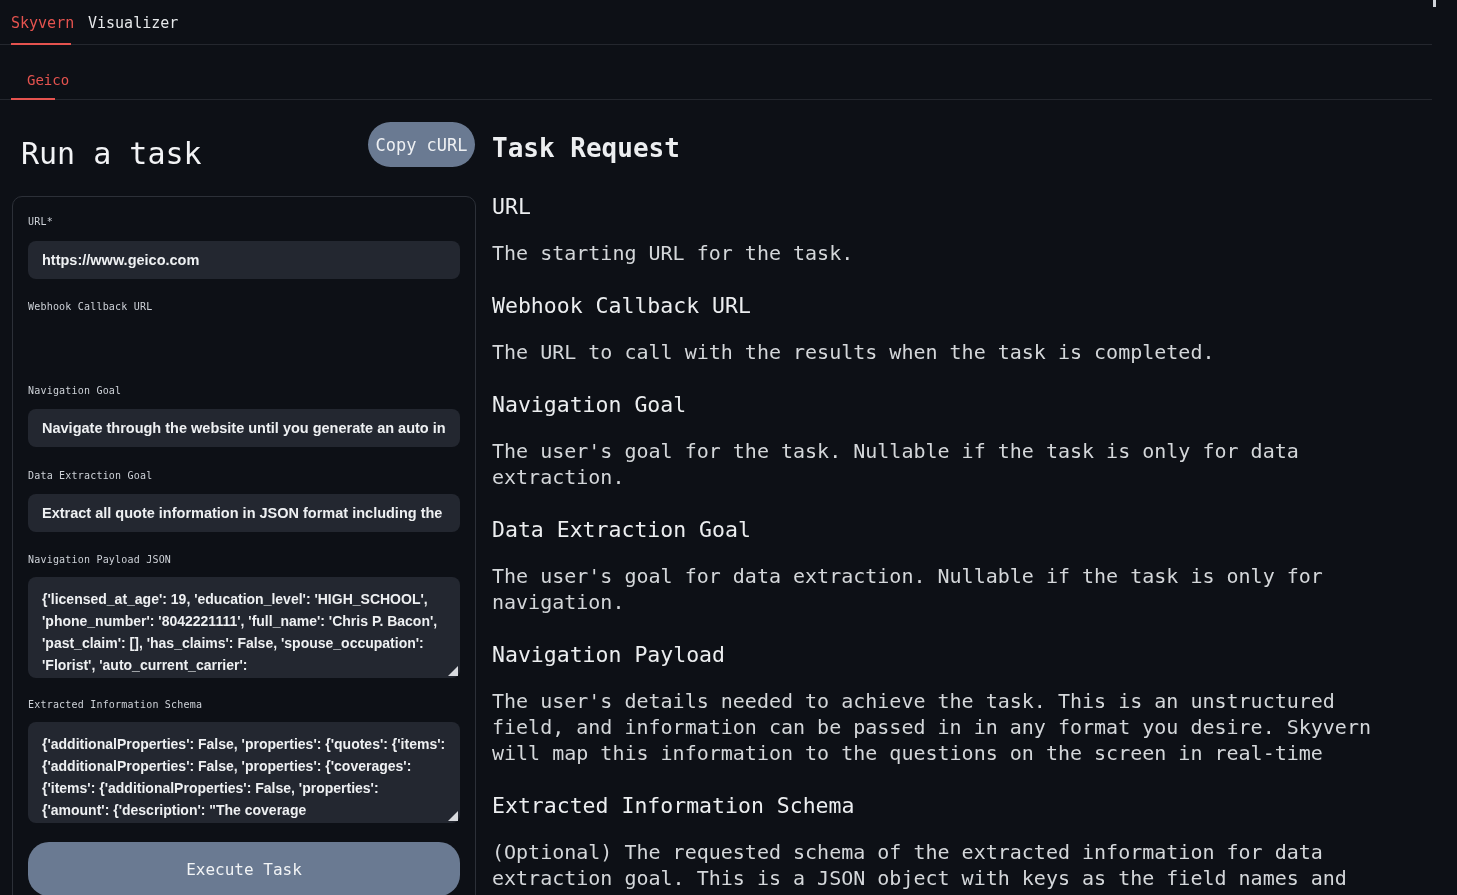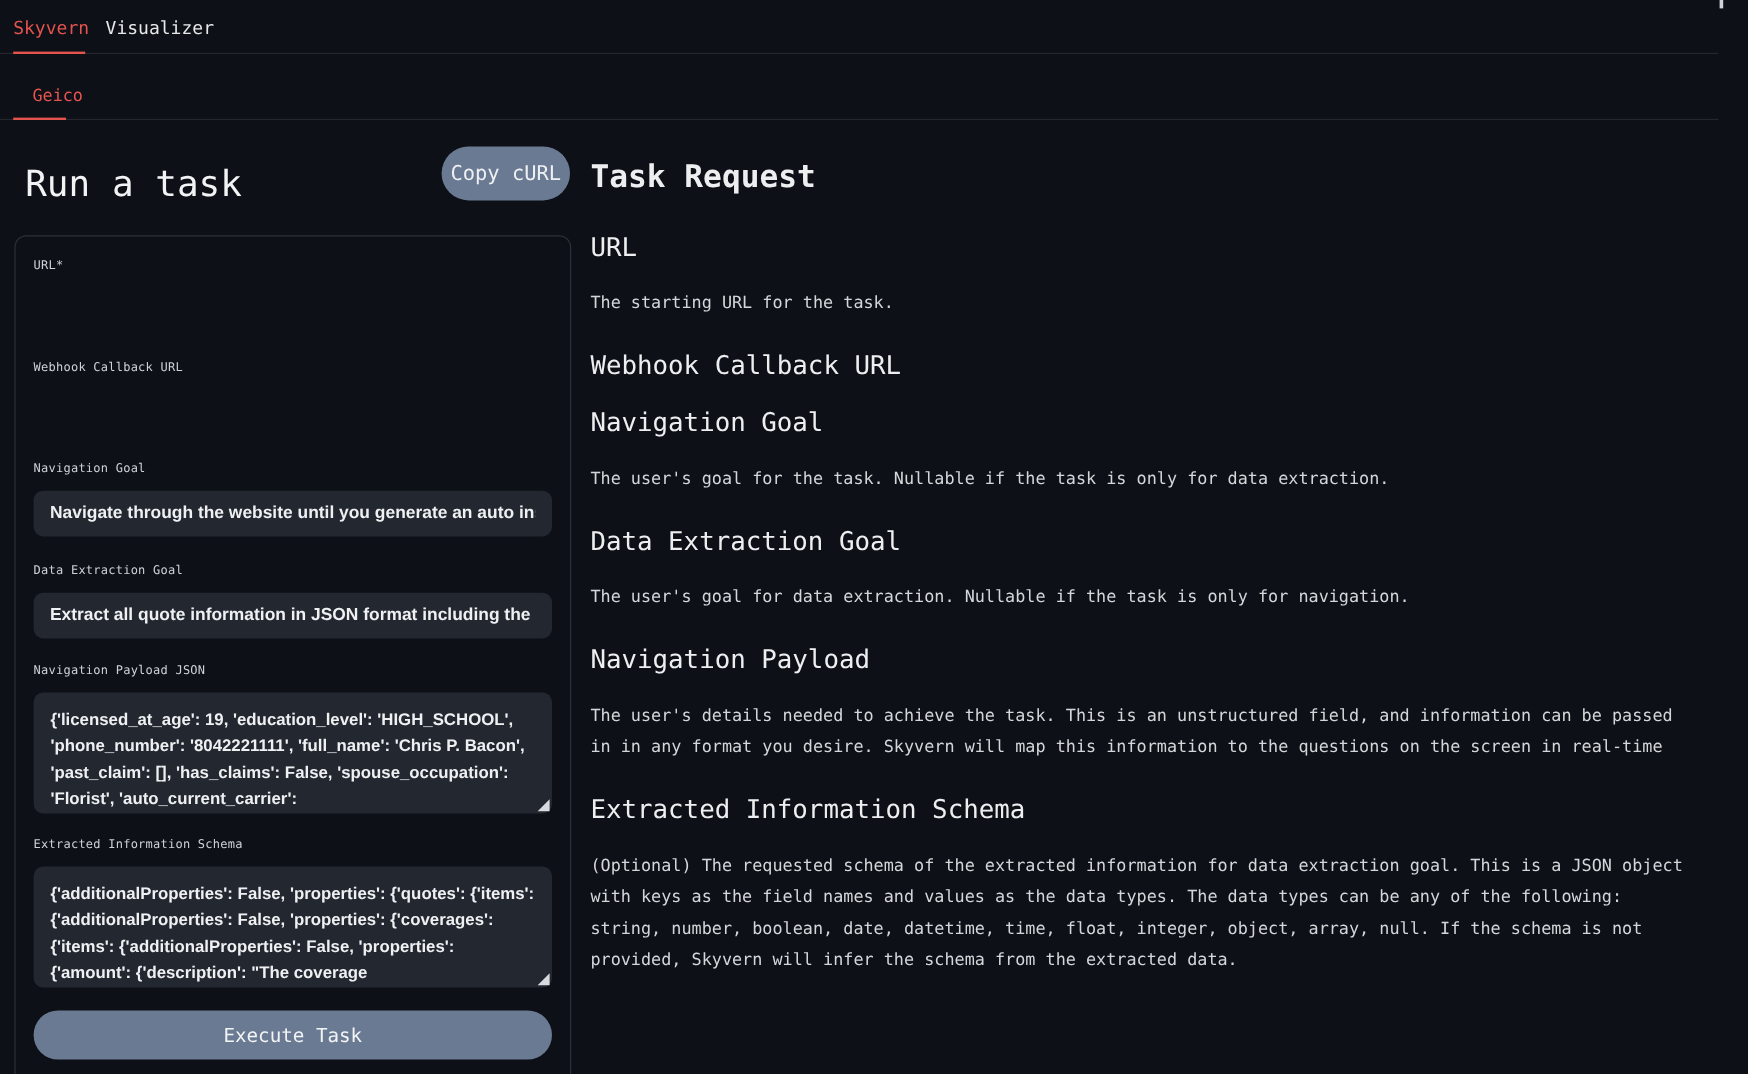--- a/index.html
+++ b/index.html
@@ -61,38 +61,38 @@
     background: #232730; border: none; border-radius: 8px;
     padding: 11px 14px 0 14px; color: #eef0f2;
     font-family: "Liberation Sans", sans-serif; font-size: 14px; font-weight: 700;
     line-height: 22px; resize: none; overflow: hidden;
   }
   .resize-grip {
     position: absolute; width: 0; height: 0;
     border-bottom: 10px solid #d8dade; border-left: 10px solid transparent;
   }
   .execute-btn {
-    position: absolute; left: 28px; top: 842px; width: 432px; height: 41px;
+    position: absolute; left: 28px; top: 842px; width: 432px; height: 54px;
     border: none; border-radius: 21px; background: #6a7a92;
     color: #f2f4f6; font-family: "DejaVu Sans Mono", monospace; font-size: 16px;
     cursor: pointer;
   }
 
   
   .docs {
     position: absolute; left: 492px; top: 131px; width: 918px;
   }
   .docs h2 {
     font-size: 26px; font-weight: 700; line-height: 34px; margin: 0 0 28px 0; color: #eceef0;
   }
   .docs h3 {
     font-size: 21.5px; font-weight: 500; line-height: 28px; margin: 0 0 19px 0; color: #eceef0;
   }
   .docs p {
-    font-size: 14px; font-weight: 400; line-height: 26px; margin: 0 0 26px 0; color: #d4d7da;
+    font-size: 20px; font-weight: 400; line-height: 26px; margin: 0 0 26px 0; color: #d4d7da;
   }
   .scroll-nub {
     position: absolute; left: 1433px; top: 0; width: 3px; height: 7px; background: #cfd3d9;
   }
 </style>
 </head>
 <body>
 
 <div id="stage">
 
@@ -106,20 +106,21 @@
   <div class="active-underline" style="left:11px; top:98px; width:44px;"></div>
 
   <div class="scroll-nub"></div>
 
   <div class="page-title">Run a task</div>
   <button class="copy-curl-btn">Copy cURL</button>
 
   <div class="form-card"></div>
 
   <div class="field-label" style="top:216px;">URL*</div>
+  <input class="text-input" style="top: 241px;" value="https://www.geico.com">
 
   <div class="field-label" style="top:301px;">Webhook Callback URL</div>
 
   <div class="field-label" style="top:385px;">Navigation Goal</div>
   <input class="text-input" style="top: 409px;" value="Navigate through the website until you generate an auto insura">
 
   <div class="field-label" style="top:470px;">Data Extraction Goal</div>
   <input class="text-input" style="top: 494px;" value="Extract all quote information in JSON format including the prem">
 
   <div class="field-label" style="top:554px;">Navigation Payload JSON</div>
@@ -132,20 +133,21 @@
 
   <button class="execute-btn">Execute Task</button>
 
   <div class="docs">
     <h2>Task Request</h2>
 
     <h3>URL</h3>
     <p>The starting URL for the task.</p>
 
     <h3>Webhook Callback URL</h3>
+    <p>The URL to call with the results when the task is completed.</p>
 
     <h3>Navigation Goal</h3>
     <p>The user's goal for the task. Nullable if the task is only for data extraction.</p>
 
     <h3>Data Extraction Goal</h3>
     <p>The user's goal for data extraction. Nullable if the task is only for navigation.</p>
 
     <h3>Navigation Payload</h3>
     <p>The user's details needed to achieve the task. This is an unstructured field, and information can be passed in in any format you desire. Skyvern will map this information to the questions on the screen in real-time</p>
 

